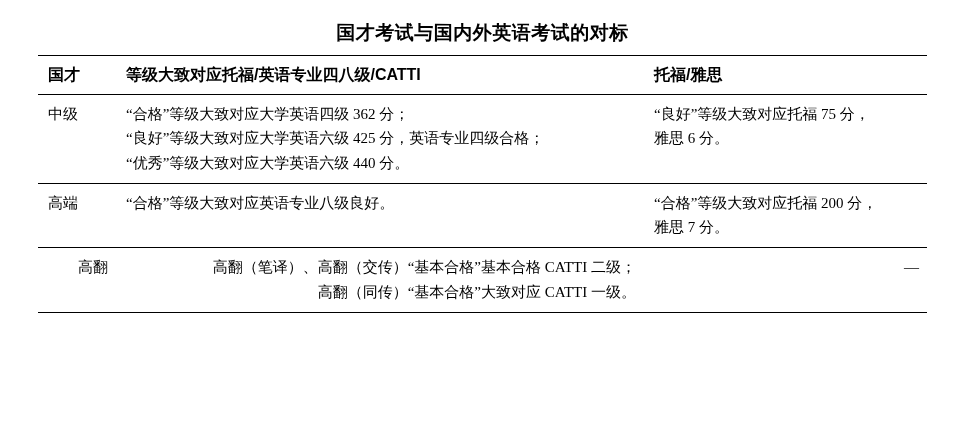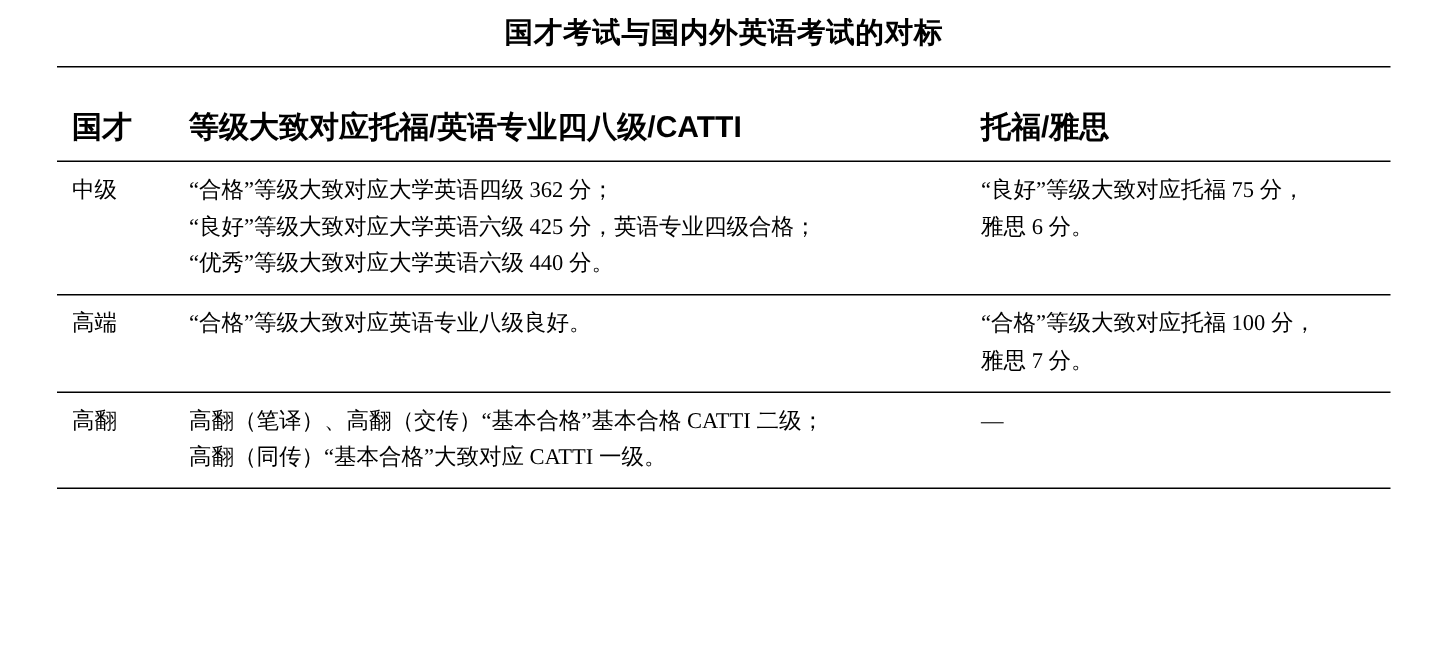--- a/index.html
+++ b/index.html
@@ -12,20 +12,21 @@
     background: #ffffff;
     font-family: "Liberation Serif", "DejaVu Serif", serif;
     color: #000000;
     overflow: hidden;
   }
   .page {
     position: relative;
     width: 965px;
     height: 332px;
     box-sizing: border-box;
+    margin-top: 11px;
   }
   .doc-title {
     text-align: center;
     font-family: "Liberation Sans", "DejaVu Sans", sans-serif;
     font-weight: bold;
     font-size: 19px;
     letter-spacing: 0.5px;
     padding-top: 9px;
     padding-bottom: 9px;
   }
@@ -46,35 +47,36 @@
   table.compare td {
     border-top: 1px solid #000;
     border-bottom: 1px solid #000;
     vertical-align: top;
     padding: 7px 8px 8px 10px;
     line-height: 1.62;
   }
   table.compare thead th {
     font-family: "Liberation Sans", "DejaVu Sans", sans-serif;
     font-weight: bold;
-    font-size: 20px;
+    font-size: 16px;
     text-align: left;
-    padding-top: 24px;
+    padding-top: 6px;
     padding-bottom: 6px;
   }
   table.compare thead tr th {
     border-top: 1.6px solid #000;
     border-bottom: 1.2px solid #000;
   }
   table.compare tbody tr td {
     border-top: 0;
     border-bottom: 1px solid #000;
   }
   table.compare tbody tr:last-child td {
     border-bottom: 1.6px solid #000;
+    text-align: right;
   }
   td.level {
     white-space: nowrap;
   }
   td.col-b, td.col-c {
     padding-left: 16px;
   }
   td.col-c {
     padding-left: 18px;
   }
@@ -122,21 +124,21 @@
           </td>
         </tr>
 
 
         <tr>
           <td class="level">高端</td>
           <td class="col-b">
             <span class="line">“合格”等级大致对应英语专业八级良好。</span>
           </td>
           <td class="col-c">
-            <span class="line">“合格”等级大致对应托福 100 分，</span>
+            <span class="line">“合格”等级大致对应托福 200 分，</span>
             <span class="line">雅思 7 分。</span>
           </td>
         </tr>
 
         <tr>
           <td class="level">高翻</td>
           <td class="col-b">
             <span class="line">高翻（笔译）、高翻（交传）“基本合格”基本合格 CATTI 二级；</span>
             <span class="line">高翻（同传）“基本合格”大致对应 CATTI 一级。</span>
           </td>

